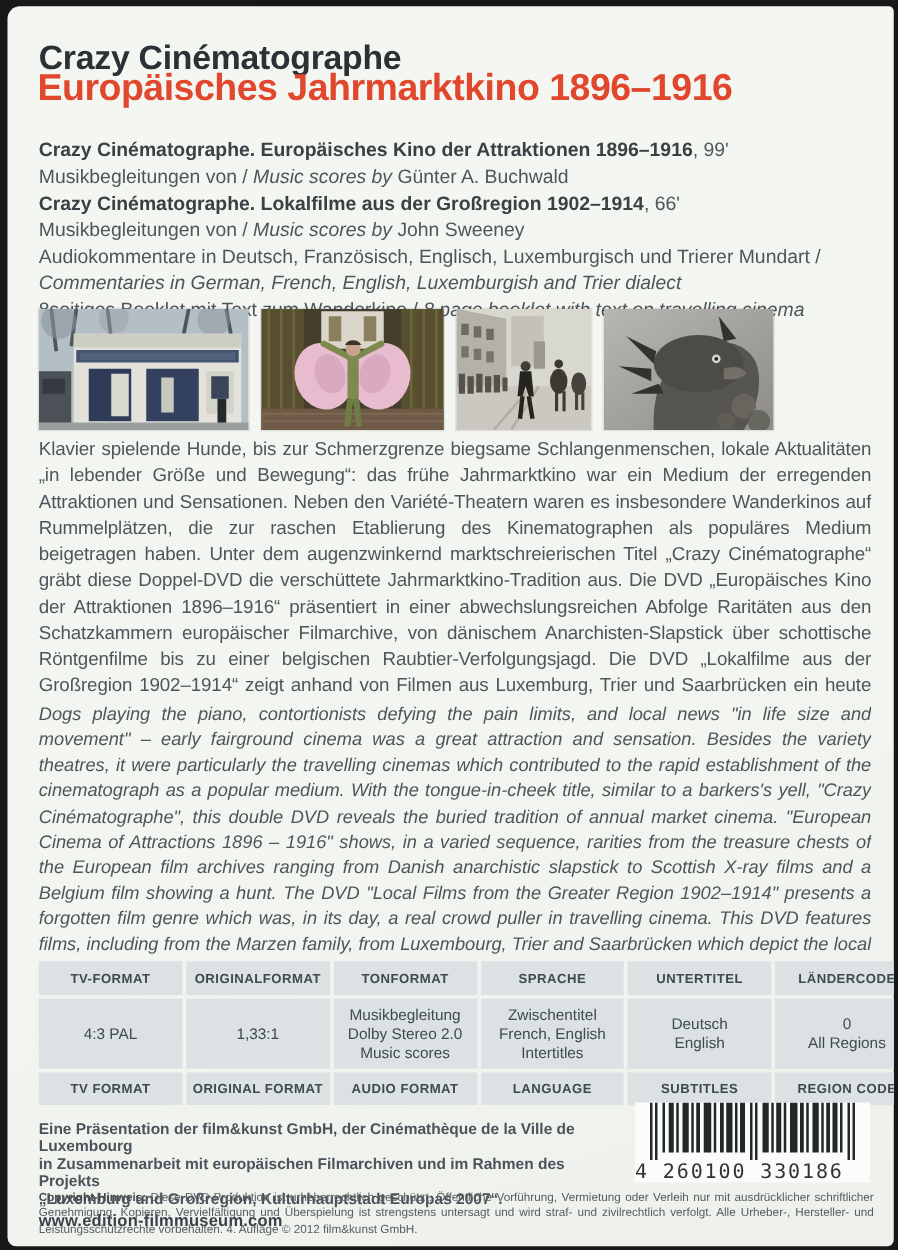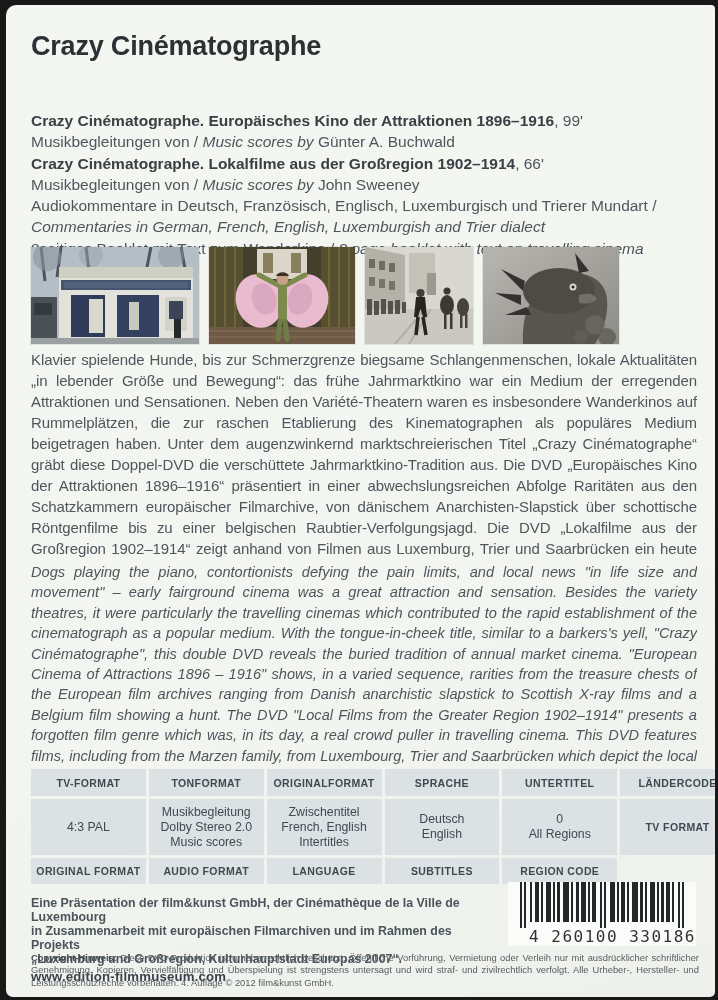--- a/index.html
+++ b/index.html
@@ -61,37 +61,38 @@
     font-size: 12.4px; line-height: 14px; font-weight: bold; color: #4a545a;
   }
   .credits .website { margin-top: 4px; font-size: 13.2px; color: #39424a; letter-spacing: 0.2px; }
 
   .barcode {
     position: absolute; left: 502px; top: 877px; width: 188px; height: 64px;
     background: #fbfcf9;
   }
   .barcode svg { display: block; }
   .barcode .digits {
-    position: absolute; left: 0; right: 0; bottom: 0px; text-align: right;
+    position: absolute; left: 0; right: 0; bottom: 0px; text-align: left;
     font-family: "DejaVu Sans Mono", monospace; font-size: 16px; color: #2e3336; letter-spacing: 1.5px;
     white-space: nowrap;
   }
 
   .fine-print {
     position: absolute; left: 25px; top: 947px; width: 668px;
     font-size: 9.4px; line-height: 12.4px; text-align: justify; color: #565e61;
   }
   .fine-print .b { font-weight: bold; color: #454d50; }
 </style>
 </head>
 <body>
 
 <div class="cover">
 
   <div class="series-title">Crazy Cinématographe</div>
+  <div class="main-title">Europäisches Jahrmarktkino 1896–1916</div>
 
   <div class="head-lines">
     <div><span class="b">Crazy Cinématographe. Europäisches Kino der Attraktionen 1896–1916</span><span>, 99'</span></div>
     <div><span>Musikbegleitungen von / </span><span class="i">Music scores by</span><span> Günter A. Buchwald</span></div>
     <div><span class="b">Crazy Cinématographe. Lokalfilme aus der Großregion 1902–1914</span><span>, 66'</span></div>
     <div><span>Musikbegleitungen von / </span><span class="i">Music scores by</span><span> John Sweeney</span></div>
     <div><span>Audiokommentare in Deutsch, Französisch, Englisch, Luxemburgisch und Trierer Mundart /</span></div>
     <div><span class="i">Commentaries in German, French, English, Luxemburgish and Trier dialect</span></div>
     <div><span>8seitiges Booklet mit Text zum Wanderkino / </span><span class="i">8 page booklet with text on travelling cinema</span></div>
   </div>
@@ -199,27 +200,28 @@
         <circle cx="98" cy="90" r="7" fill="#63615a" opacity="0.7"></circle>
       </svg>
     </div>
   </div>
 
   <div class="para para-de">Klavier spielende Hunde, bis zur Schmerzgrenze biegsame Schlangenmenschen, lokale Aktualitäten „in lebender Größe und Bewegung“: das frühe Jahrmarktkino war ein Medium der erregenden Attraktionen und Sensationen. Neben den Variété-Theatern waren es insbesondere Wanderkinos auf Rummelplätzen, die zur raschen Etablierung des Kinematographen als populäres Medium beigetragen haben. Unter dem augenzwinkernd marktschreierischen Titel „Crazy Cinématographe“ gräbt diese Doppel-DVD die verschüttete Jahrmarktkino-Tradition aus. Die DVD „Europäisches Kino der Attraktionen 1896–1916“ präsentiert in einer abwechslungsreichen Abfolge Raritäten aus den Schatzkammern europäischer Filmarchive, von dänischem Anarchisten-Slapstick über schottische Röntgenfilme bis zu einer belgischen Raubtier-Verfolgungsjagd. Die DVD „Lokalfilme aus der Großregion 1902–1914“ zeigt anhand von Filmen aus Luxemburg, Trier und Saarbrücken ein heute vergessenes Filmgenre: Szenen mit der lokalen Bevölkerung, die sich gegen Eintritt auf der Leinwand in „lebenden Porträts“ selbst betrachten konnte.</div>
   <div class="para para-en">Dogs playing the piano, contortionists defying the pain limits, and local news "in life size and movement" – early fairground cinema was a great attraction and sensation. Besides the variety theatres, it were particularly the travelling cinemas which contributed to the rapid establishment of the cinematograph as a popular medium. With the tongue-in-cheek title, similar to a barkers's yell, "Crazy Cinématographe", this double DVD reveals the buried tradition of annual market cinema. "European Cinema of Attractions 1896 – 1916" shows, in a varied sequence, rarities from the treasure chests of the European film archives ranging from Danish anarchistic slapstick to Scottish X-ray films and a Belgium film showing a hunt. The DVD "Local Films from the Greater Region 1902–1914" presents a forgotten film genre which was, in its day, a real crowd puller in travelling cinema. This DVD features films, including from the Marzen family, from Luxembourg, Trier and Saarbrücken which depict the local people who would then pay to see themselves in "living portraits" on the big screen.</div>
 
   <div class="spec-table">
     <div class="cell hdr">TV-FORMAT</div>
+    <div class="cell hdr">ORIGINALFORMAT</div>
     <div class="cell hdr">TONFORMAT</div>
-    <div class="cell hdr">ORIGINALFORMAT</div>
     <div class="cell hdr">SPRACHE</div>
     <div class="cell hdr">UNTERTITEL</div>
     <div class="cell hdr">LÄNDERCODE</div>
 
     <div class="cell val">4:3 PAL</div>
+    <div class="cell val">1,33:1</div>
     <div class="cell val">Musikbegleitung
 Dolby Stereo 2.0
 Music scores</div>
     <div class="cell val">Zwischentitel
 French, English
 Intertitles</div>
     <div class="cell val">Deutsch
 English</div>
     <div class="cell val">0
 All Regions</div>

